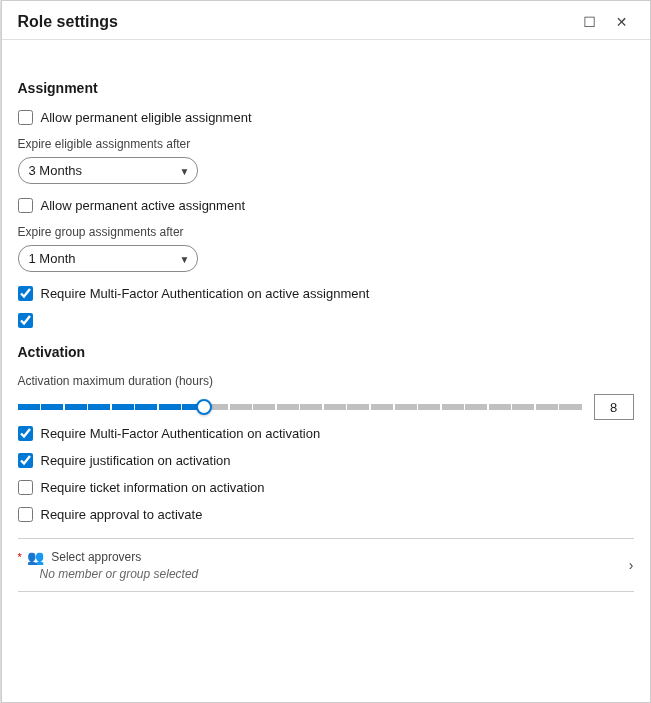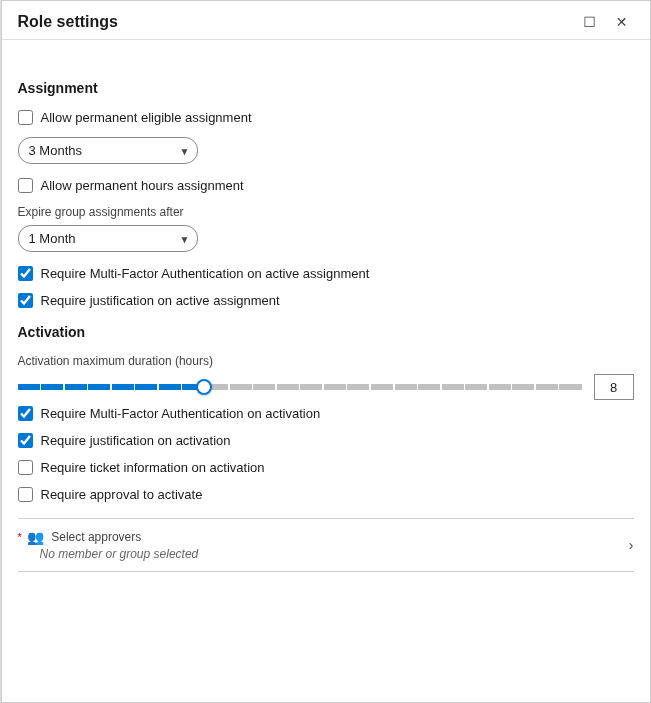--- a/index.html
+++ b/index.html
@@ -239,35 +239,36 @@
 
     <div class="section-divider">
       <div class="section-title">Assignment</div>
 
       <div class="checkbox-row">
         <input type="checkbox" id="chk1" style="">
         <label for="chk1">Allow permanent eligible assignment</label>
       </div>
 
       <div class="form-group">
+        <div class="field-label">Expire eligible assignments after</div>
         <div class="select-wrapper">
           <select>
             <option>3 Months</option>
             <option>1 Month</option>
             <option>6 Months</option>
             <option>1 Year</option>
             <option>Never</option>
           </select>
           <span class="select-arrow">▼</span>
         </div>
       </div>
 
       <div class="checkbox-row">
         <input type="checkbox" id="chk2" style="">
-        <label for="chk2">Allow permanent hours assignment</label>
+        <label for="chk2">Allow permanent active assignment</label>
       </div>
 
       <div class="form-group">
         <div class="field-label">Expire group assignments after</div>
         <div class="select-wrapper">
           <select>
             <option>1 Month</option>
             <option>3 Months</option>
             <option>6 Months</option>
             <option>1 Year</option>
@@ -277,21 +278,20 @@
         </div>
       </div>
 
       <div class="checkbox-row">
         <input type="checkbox" id="chk3" checked="" style="">
         <label for="chk3">Require Multi-Factor Authentication on active assignment</label>
       </div>
 
       <div class="checkbox-row">
         <input type="checkbox" id="chk4" checked="" style="">
-        <label for="chk4">Require justification on active assignment</label>
       </div>
     </div>
 
     <div class="activation-section">
       <div class="section-title">Activation</div>
 
       <div class="slider-container">
         <div class="field-label">Activation maximum duration (hours)</div>
         <div class="slider-row">
           <div class="custom-slider-track">

